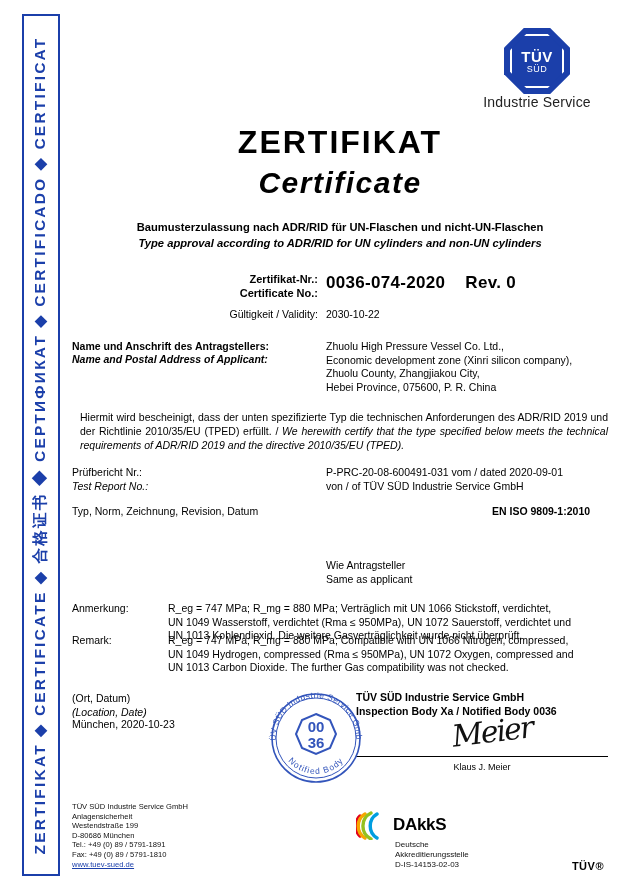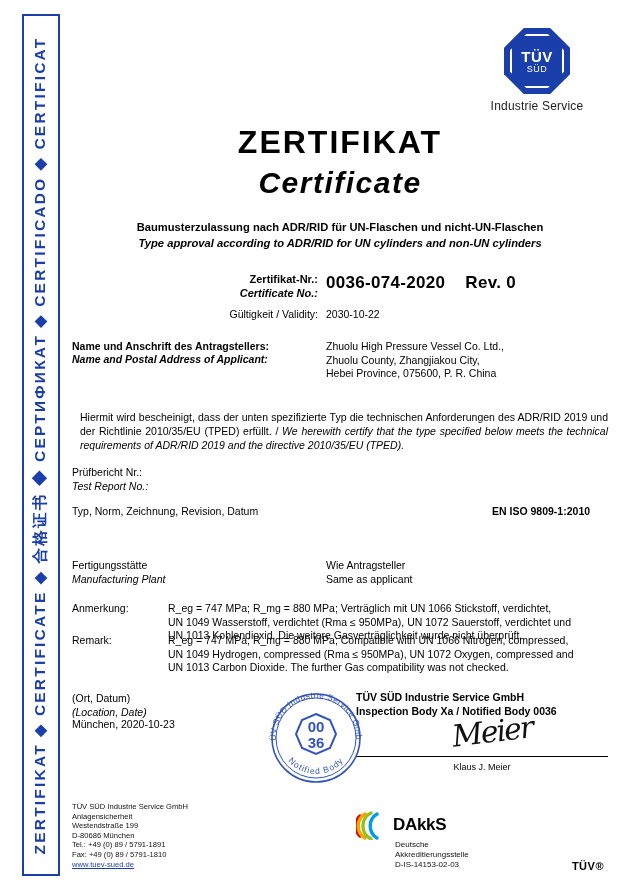--- a/index.html
+++ b/index.html
@@ -95,23 +95,22 @@
     line-height: 15px;
     letter-spacing: .5px;
   }
   .tuv-oct .t2 {
     color: #fff;
     font-size: 9px;
     line-height: 10px;
     letter-spacing: .5px;
   }
   .tuv-sub {
-    font-size: 12px;
+    font-size: 14px;
     color: #222;
-    margin-top: 5px;
     letter-spacing: .2px;
   }
   
   .title-de {
     position: absolute;
     top: 110px;
     left: 0;
     width: 536px;
     text-align: center;
     font-size: 32px;
@@ -145,21 +144,21 @@
   .cert-no-label {
     position: absolute;
     top: 258px;
     left: 60px;
     width: 186px;
     text-align: right;
     font-size: 11px;
     font-weight: bold;
     line-height: 14px;
   }
-  .cert-no-label .it { font-style: italic; }
+  .cert-no-label .it { }
   .cert-no-value {
     position: absolute;
     top: 259px;
     left: 254px;
     font-size: 17px;
     font-weight: bold;
     letter-spacing: .3px;
   }
   .validity-label {
     position: absolute;
@@ -393,43 +392,44 @@
 
     <div class="validity-label">Gültigkeit / Validity:</div>
     <div class="validity-value">2030-10-22</div>
 
     <div class="applicant-label">
       <div>Name und Anschrift des Antragstellers:</div>
       <div class="it">Name and Postal Address of Applicant:</div>
     </div>
     <div class="applicant-value">
       <div>Zhuolu High Pressure Vessel Co. Ltd.,</div>
+      <div>Economic development zone (Xinri silicon company),</div>
       <div>Zhuolu County, Zhangjiakou City,</div>
       <div>Hebei Province, 075600, P. R. China</div>
     </div>
 
     <div class="para">
       <span>Hiermit wird bescheinigt, dass der unten spezifizierte Typ die technischen Anforderungen des ADR/RID 2019 und der Richtlinie 2010/35/EU (TPED) erfüllt. /</span>
       <span class="it">We herewith certify that the type specified below meets the technical requirements of ADR/RID 2019 and the directive 2010/35/EU (TPED).</span>
     </div>
 
     <div class="row-label" style="top:452px;left:0;">
       <div>Prüfbericht Nr.:</div>
       <div class="it">Test Report No.:</div>
     </div>
+    <div class="row-value" style="top:452px;">
+      <div>P-PRC-20-08-600491-031 vom / dated 2020-09-01</div>
+      <div>von / of TÜV SÜD Industrie Service GmbH</div>
+    </div>
 
     <div class="row-label" style="top:491px;left:0;">
       <div>Typ, Norm, Zeichnung, Revision, Datum</div>
     </div>
     <div class="iso-badge" style="top:491px;">EN ISO 9809-1:2010</div>
 
-    <div class="row-label" style="top:545px;left:0;">
-      <div>Fertigungsstätte</div>
-      <div class="it">Manufacturing Plant</div>
-    </div>
     <div class="row-value" style="top:545px;">
       <div>Wie Antragsteller</div>
       <div>Same as applicant</div>
     </div>
 
     <div class="remark-label" style="top:588px;">Anmerkung:</div>
     <div class="remark-value" style="top:588px;">
       <div>R_eg = 747 MPa; R_mg = 880 MPa; Verträglich mit UN 1066 Stickstoff, verdichtet,</div>
       <div>UN 1049 Wasserstoff, verdichtet (Rma ≤ 950MPa), UN 1072 Sauerstoff, verdichtet und</div>
       <div>UN 1013 Kohlendioxid. Die weitere Gasverträglichkeit wurde nicht überprüft.</div>

